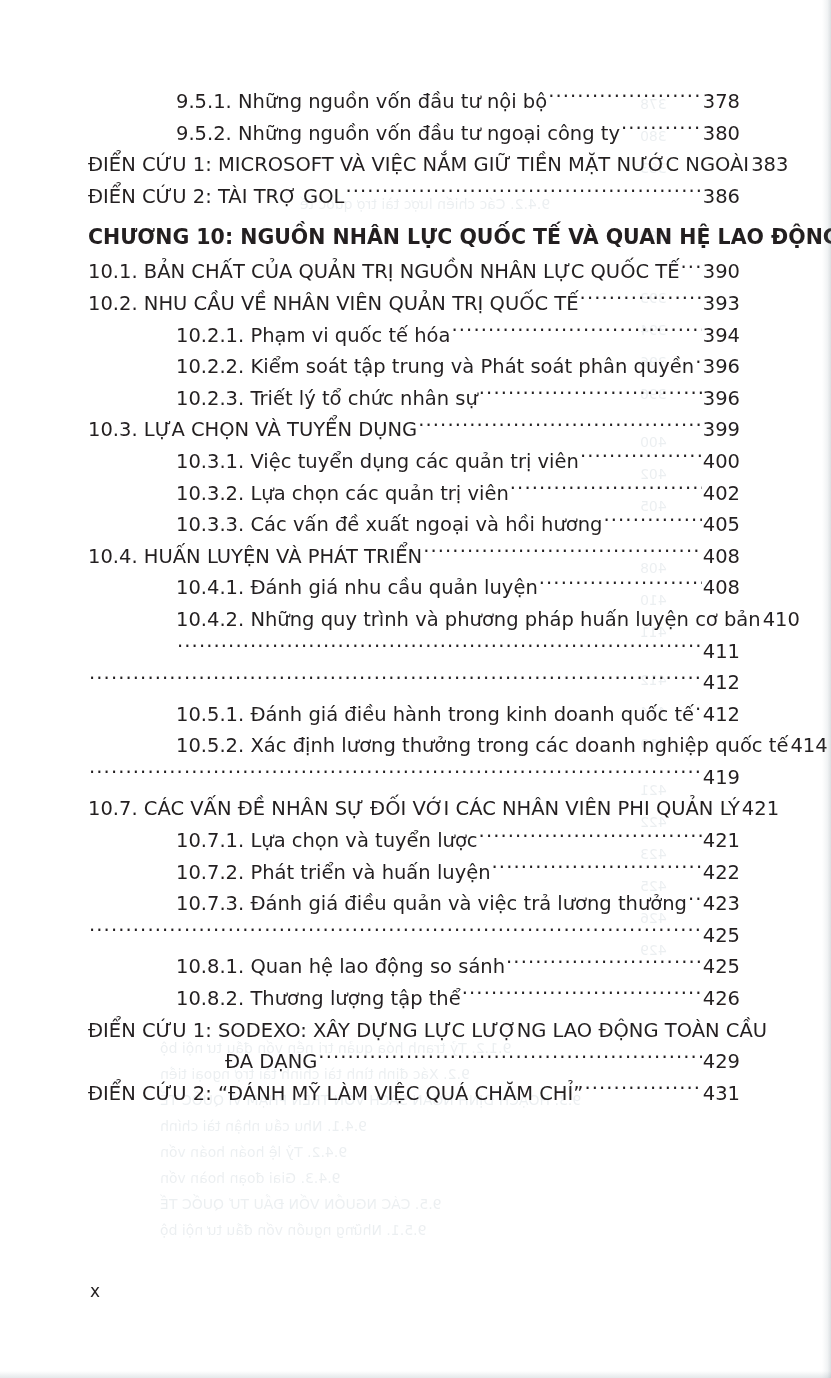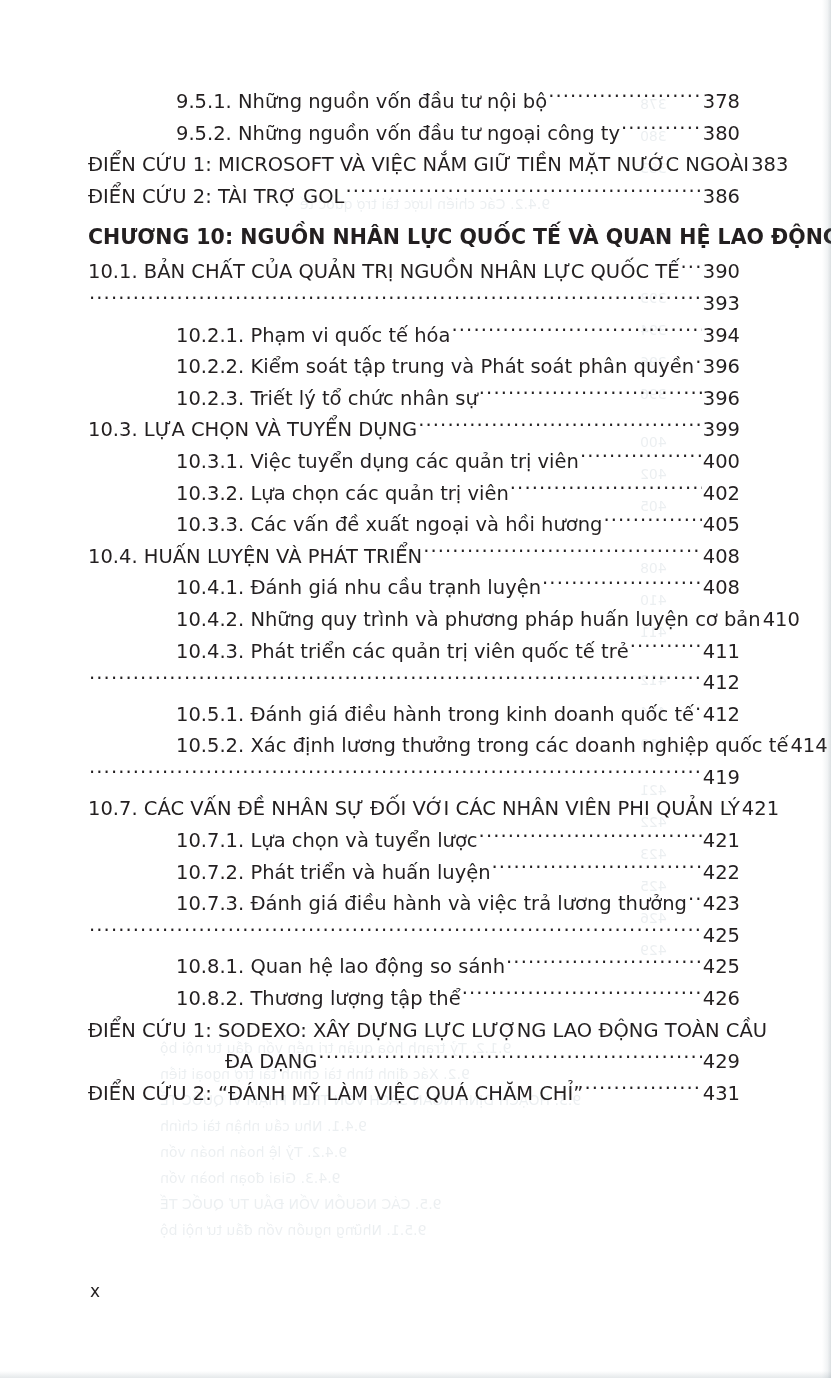--- a/index.html
+++ b/index.html
@@ -189,20 +189,21 @@
 
     </div>
 
     <div class="row lvl1">
       <span class="txt">10.1. BẢN CHẤT CỦA QUẢN TRỊ NGUỒN NHÂN LỰC QUỐC TẾ</span>
       <span class="dots"></span>
       <span class="pg">390</span>
     </div>
 
     <div class="row lvl1">
+      <span class="txt">10.2. NHU CẦU VỀ NHÂN VIÊN QUẢN TRỊ QUỐC TẾ</span>
       <span class="dots"></span>
       <span class="pg">393</span>
     </div>
 
     <div class="row lvl2">
       <span class="txt">10.2.1. Phạm vi quốc tế hóa</span>
       <span class="dots"></span>
       <span class="pg">394</span>
     </div>
 
@@ -242,33 +243,32 @@
       <span class="pg">405</span>
     </div>
 
     <div class="row lvl1">
       <span class="txt">10.4. HUẤN LUYỆN VÀ PHÁT TRIỂN</span>
       <span class="dots"></span>
       <span class="pg">408</span>
     </div>
 
     <div class="row lvl2">
-      <span class="txt">10.4.1. Đánh giá nhu cầu trạnh luyện</span>
+      <span class="txt">10.4.1. Đánh giá nhu cầu quản luyện</span>
       <span class="dots"></span>
       <span class="pg">408</span>
     </div>
 
     <div class="row lvl2">
       <span class="txt">10.4.2. Những quy trình và phương pháp huấn luyện cơ bản</span>
       <span class="dots"></span>
       <span class="pg">410</span>
     </div>
 
     <div class="row lvl2">
-      <span class="txt">10.4.3. Phát triển các quản trị viên quốc tế trẻ</span>
       <span class="dots"></span>
       <span class="pg">411</span>
     </div>
 
     <div class="row lvl1">
       <span class="dots"></span>
       <span class="pg">412</span>
     </div>
 
     <div class="row lvl2">
@@ -300,21 +300,21 @@
       <span class="pg">421</span>
     </div>
 
     <div class="row lvl2">
       <span class="txt">10.7.2. Phát triển và huấn luyện</span>
       <span class="dots"></span>
       <span class="pg">422</span>
     </div>
 
     <div class="row lvl2">
-      <span class="txt">10.7.3. Đánh giá điều hành và việc trả lương thưởng</span>
+      <span class="txt">10.7.3. Đánh giá điều quản và việc trả lương thưởng</span>
       <span class="dots"></span>
       <span class="pg">423</span>
     </div>
 
     <div class="row lvl1">
       <span class="dots"></span>
       <span class="pg">425</span>
     </div>
 
     <div class="row lvl2">

